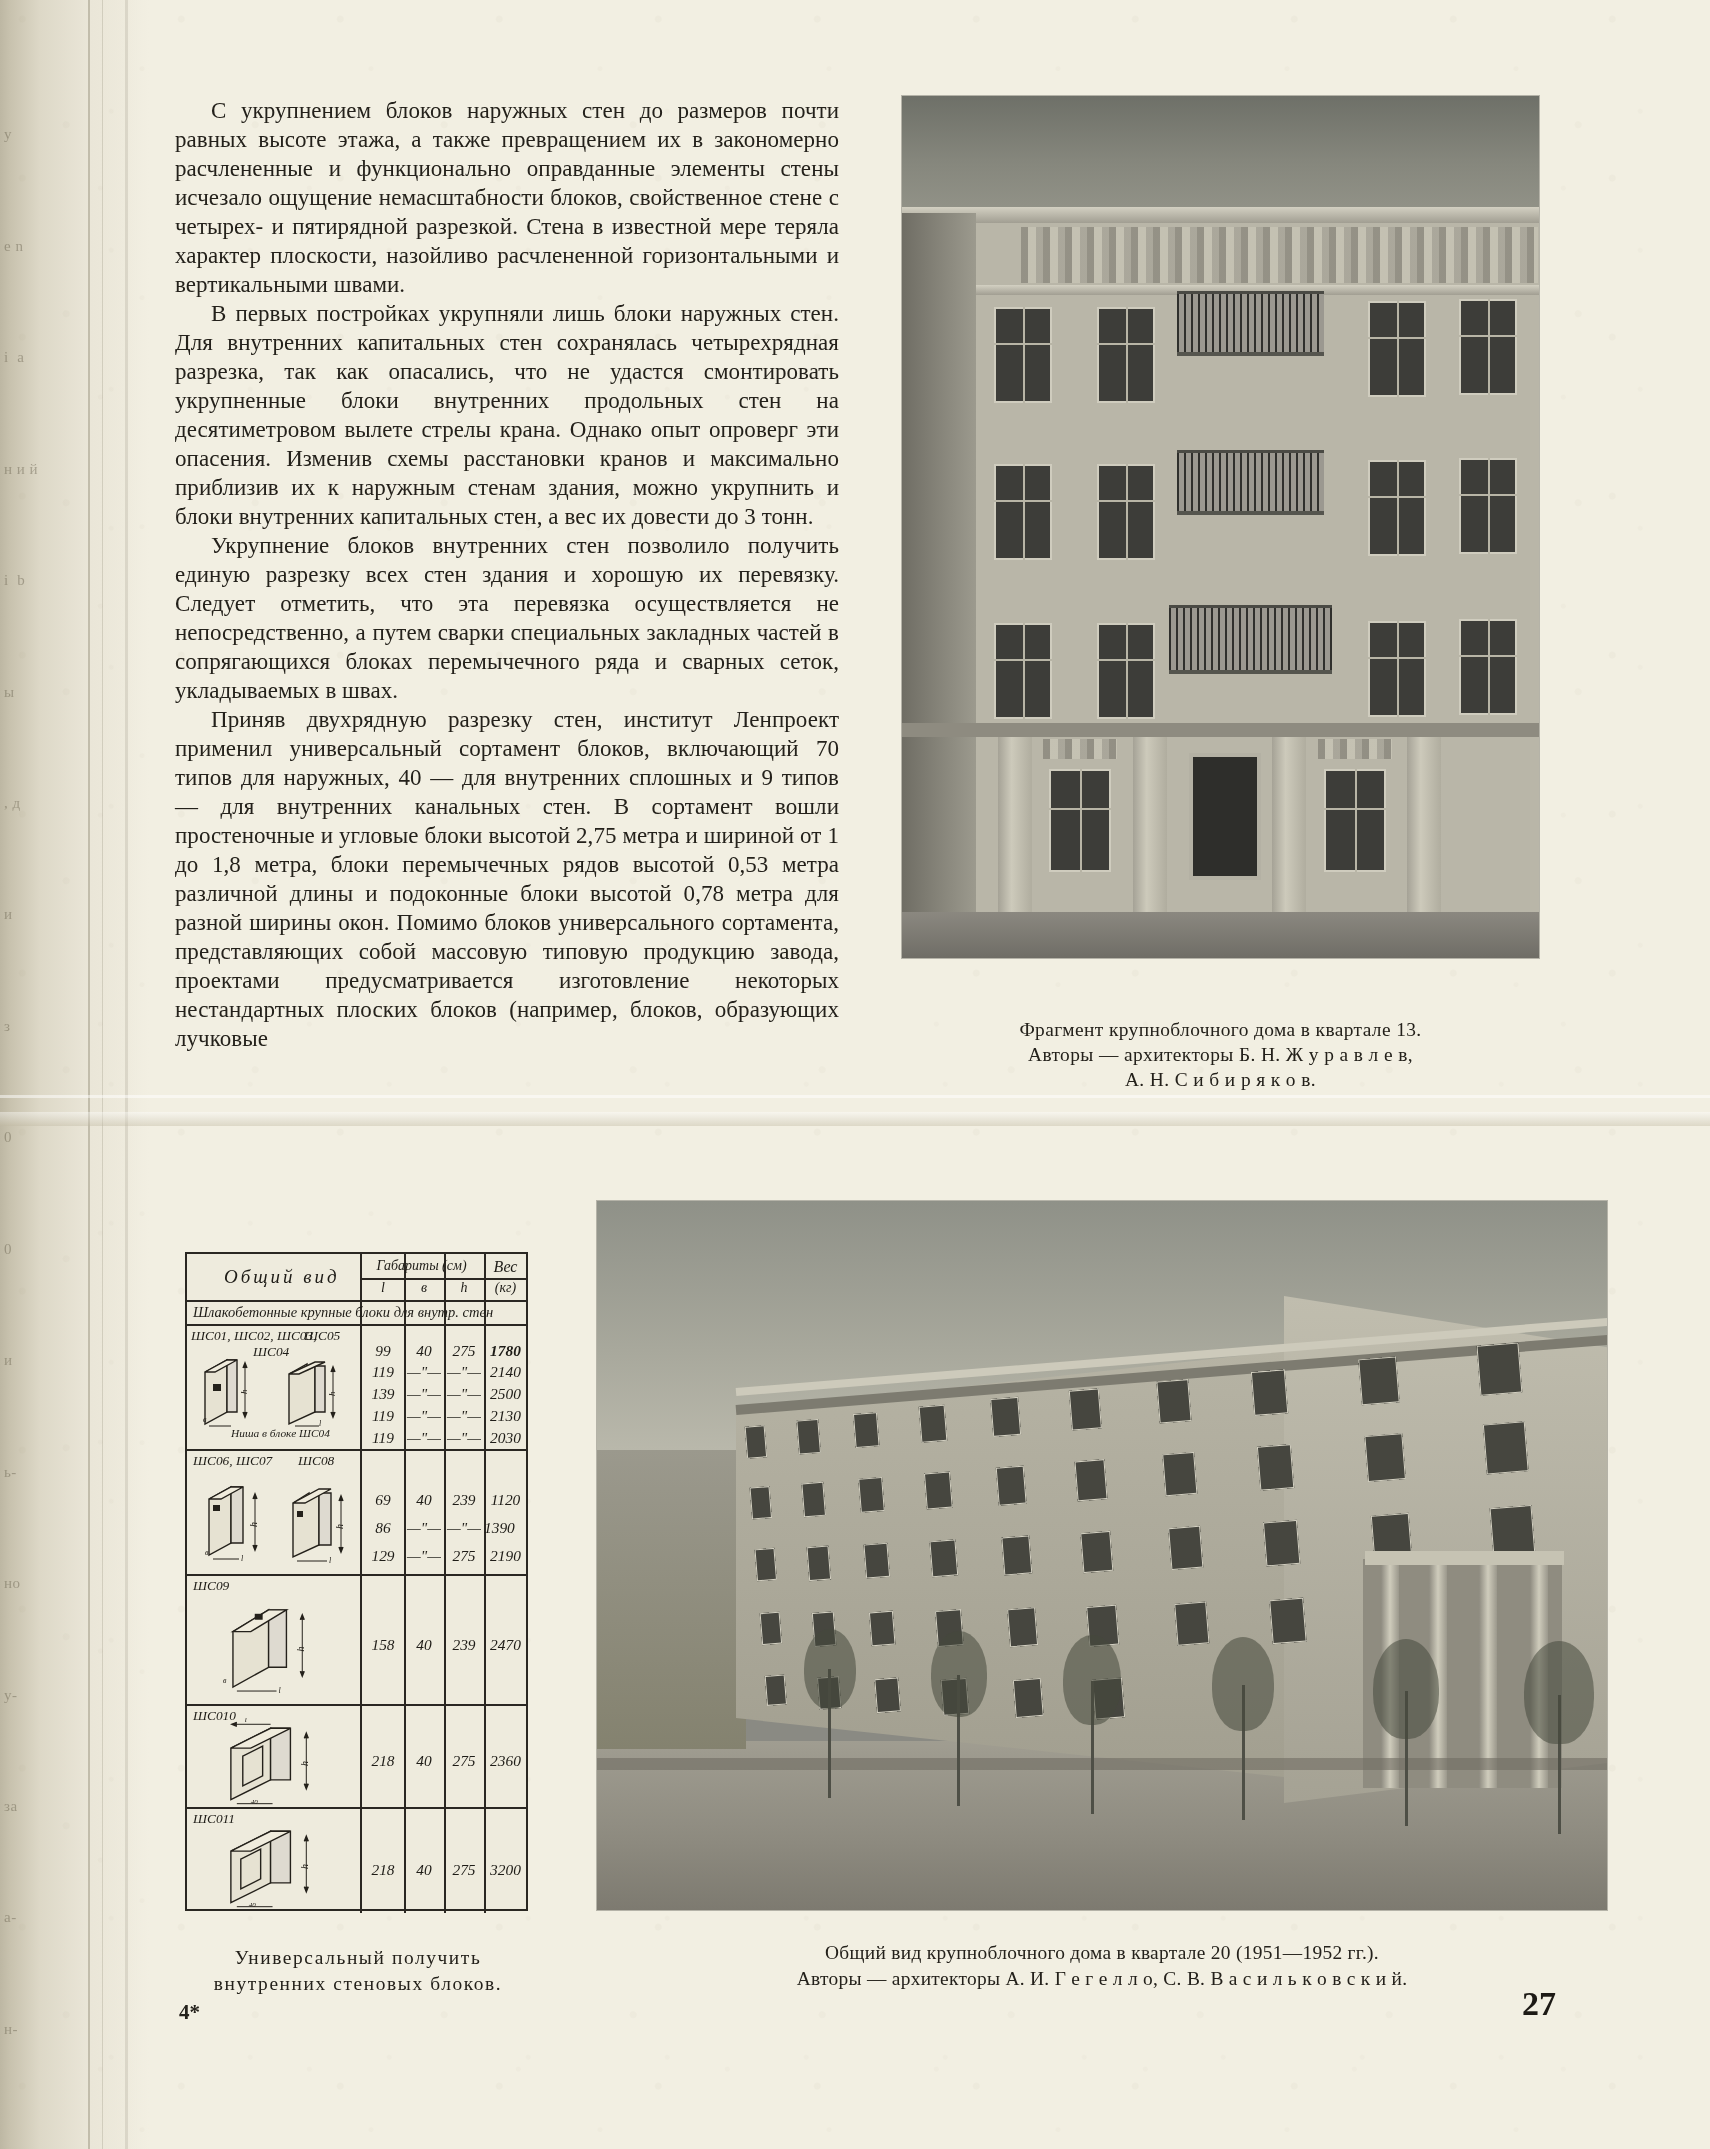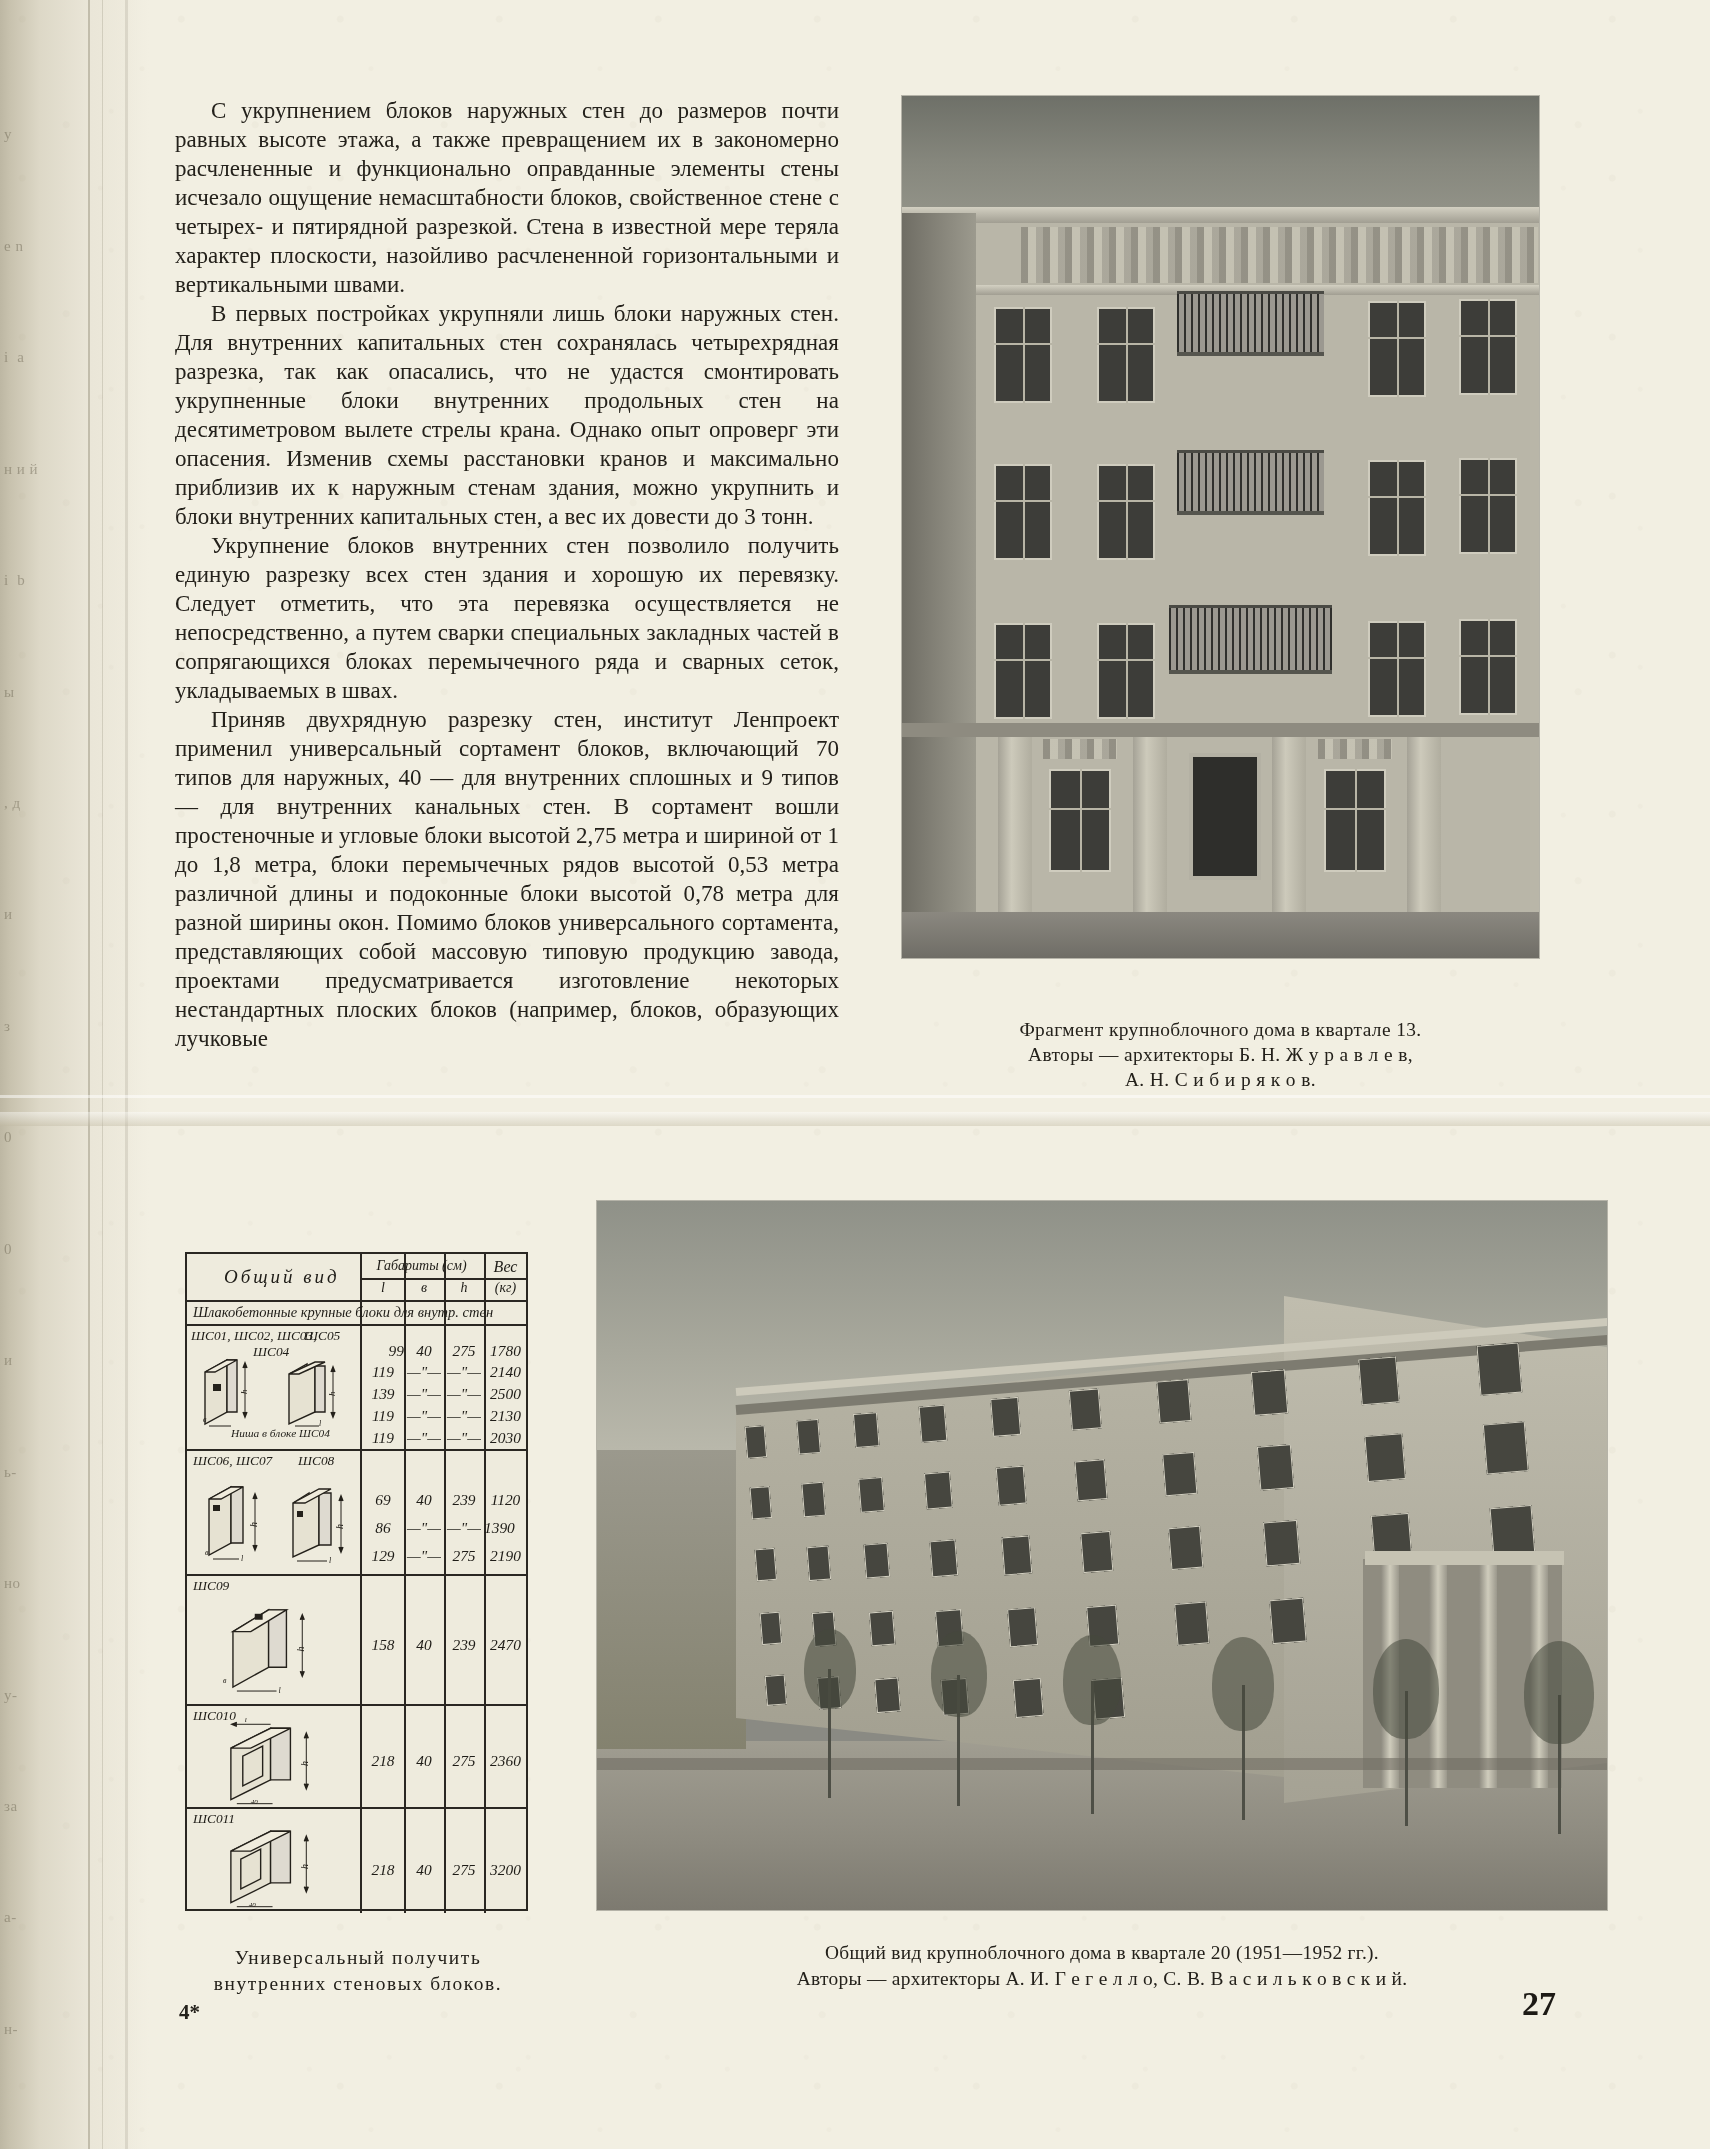--- a/index.html
+++ b/index.html
@@ -257,24 +257,24 @@
           <path d="M10 24 L20 24 L46 12 L36 12 Z" fill="#f0ecdd"></path>
           <path d="M54 18 L54 66" stroke-width="1"></path>
           <path d="M52 22 l2 -5 l2 5" fill="#24211b"></path>
           <path d="M52 62 l2 5 l2 -5" fill="#24211b"></path>
           <path d="M16 76 L40 76" stroke-width="1"></path>
         </g>
         <text x="56" y="46" font-size="9" font-style="italic" fill="#24211b" transform="rotate(-90 56 46)">h</text>
         <text x="40" y="76" font-size="8" font-style="italic" fill="#24211b">l</text>
       </svg>
 
-      <div class="tcell" style="left:175px;top:88px;width:42px;text-align:right;">99</div>
+      <div class="tcell" style="left:175px;top:88px;width:42px;">99</div>
       <div class="tcell" style="left:217px;top:88px;width:40px;">40</div>
       <div class="tcell" style="left:257px;top:88px;width:40px;">275</div>
-      <div class="tcell" style="left:297px;top:88px;width:43px;">1780</div>
+      <div class="tcell" style="left:297px;top:88px;width:43px;font-weight:bold;">1780</div>
 
       <div class="tcell" style="left:175px;top:109px;width:42px;">119</div>
       <div class="tcell" style="left:217px;top:109px;width:40px;">—"—</div>
       <div class="tcell" style="left:257px;top:109px;width:40px;">—"—</div>
       <div class="tcell" style="left:297px;top:109px;width:43px;">2140</div>
 
       <div class="tcell" style="left:175px;top:131px;width:42px;">139</div>
       <div class="tcell" style="left:217px;top:131px;width:40px;">—"—</div>
       <div class="tcell" style="left:257px;top:131px;width:40px;">—"—</div>
       <div class="tcell" style="left:297px;top:131px;width:43px;">2500</div>

